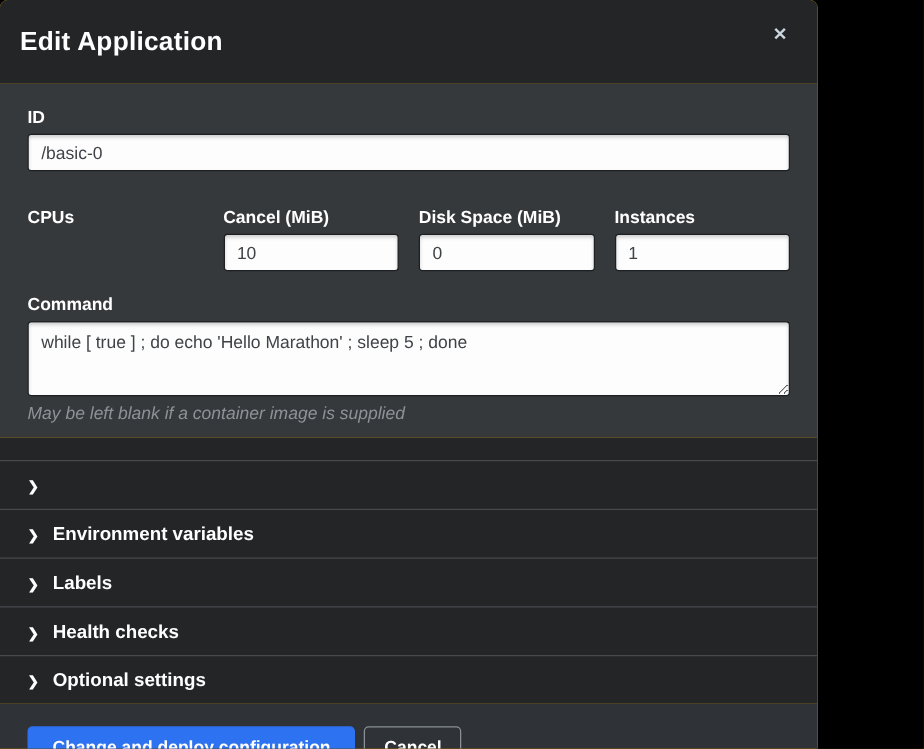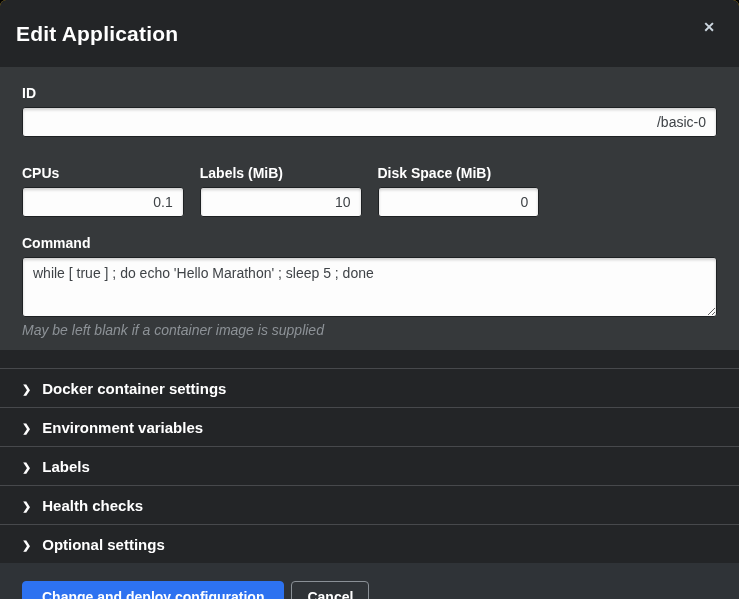--- a/index.html
+++ b/index.html
@@ -1,20 +1,20 @@
 <!DOCTYPE html>
 <html><head>
 <meta charset="utf-8">
 <style>
   * { margin: 0; padding: 0; box-sizing: border-box; }
   html, body { width: 739px; height: 599px; background: #000; overflow: hidden; }
   body { font-family: "Liberation Sans", sans-serif; }
 
   .modal {
-    width: 739px; height: 599px;
+    width: 654px; height: 599px;
     border-radius: 6px 6px 0 0;
     overflow: hidden;
     display: flex; flex-direction: column;
     background: #eab308;
   }
 
   
   .modal-header {
     height: 67px; flex: 0 0 67px;
     background: #232527;
@@ -46,21 +46,21 @@
     background: #fdfdfd;
     border: 1px solid #1e2123;
     border-radius: 3px;
     box-shadow: inset 0 2px 3px rgba(0,0,0,0.18);
     color: #3f4347;
     font-family: "Liberation Sans", sans-serif;
     font-size: 14px;
     padding: 6px 10px;
     outline: none;
   }
-  .text-input { height: 30px; text-align: right; }
+  .text-input { height: 30px; }
   .text-area { height: 60px; resize: both; line-height: 1.4; display: block; }
   .grid-4 {
     display: grid;
     grid-template-columns: repeat(4, 1fr);
     column-gap: 16px;
     margin-bottom: 18px;
     margin-top: 28px;
   }
   .grid-4 .field { margin-bottom: 0; }
   .help-text {
@@ -133,45 +133,47 @@
   <div class="form-area">
 
     <div class="field">
       <label>ID</label>
       <input class="text-input" type="text" value="/basic-0" style="">
     </div>
 
     <div class="grid-4">
       <div class="field">
         <label>CPUs</label>
-        <input class="text-input" type="text" value="0.1" style="">
-      </div>
-      <div class="field">
-        <label>Labels (MiB)</label>
+      </div>
+      <div class="field">
+        <label>Cancel (MiB)</label>
         <input class="text-input" type="text" value="10" style="">
       </div>
       <div class="field">
         <label>Disk Space (MiB)</label>
         <input class="text-input" type="text" value="0" style="">
+      </div>
+      <div class="field">
+        <label>Instances</label>
+        <input class="text-input" type="text" value="1" style="">
       </div>
     </div>
 
     <div class="field field-command">
       <label>Command</label>
       <textarea class="text-area" style="">while [ true ] ; do echo 'Hello Marathon' ; sleep 5 ; done</textarea>
       <div class="help-text">May be left blank if a container image is supplied</div>
     </div>
 
   </div>
 
   <div class="accordion">
 
     <div class="acc-row">
       <span class="chev">❯</span>
-      <span class="acc-label">Docker container settings</span>
     </div>
 
     <div class="acc-row">
       <span class="chev">❯</span>
       <span class="acc-label">Environment variables</span>
     </div>
 
     <div class="acc-row">
       <span class="chev">❯</span>
       <span class="acc-label">Labels</span>

